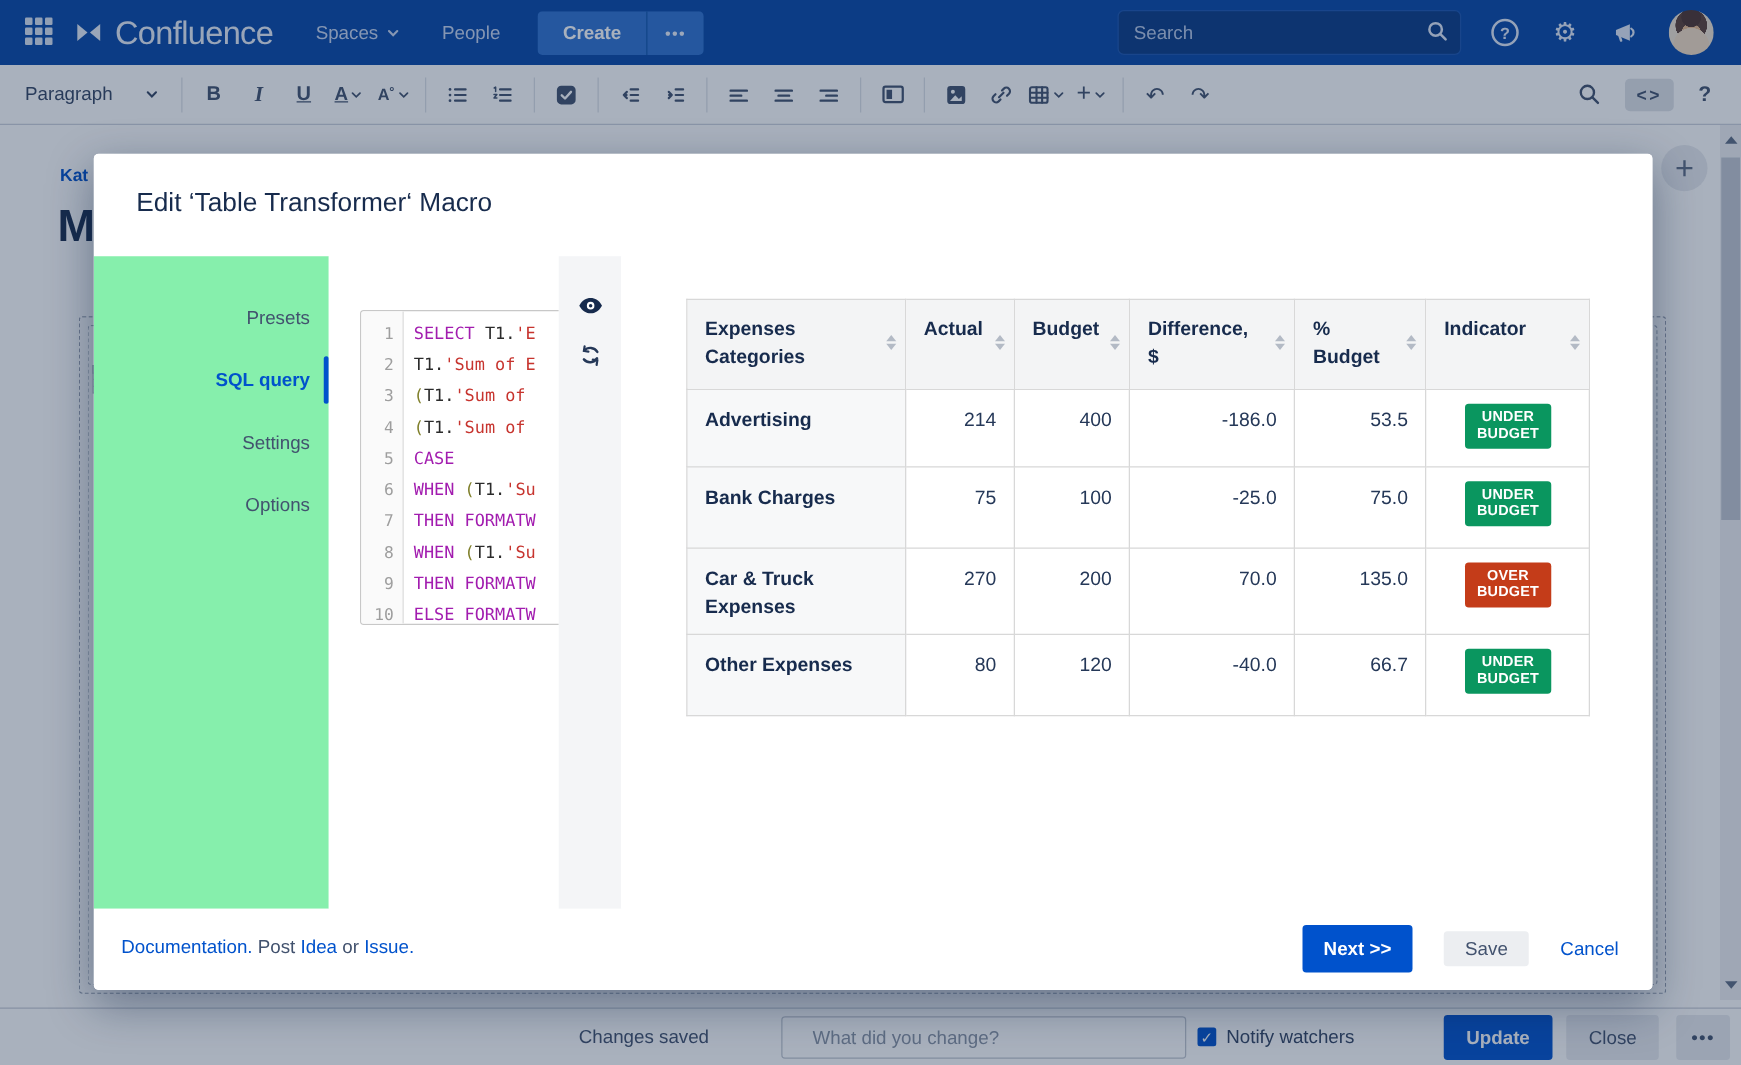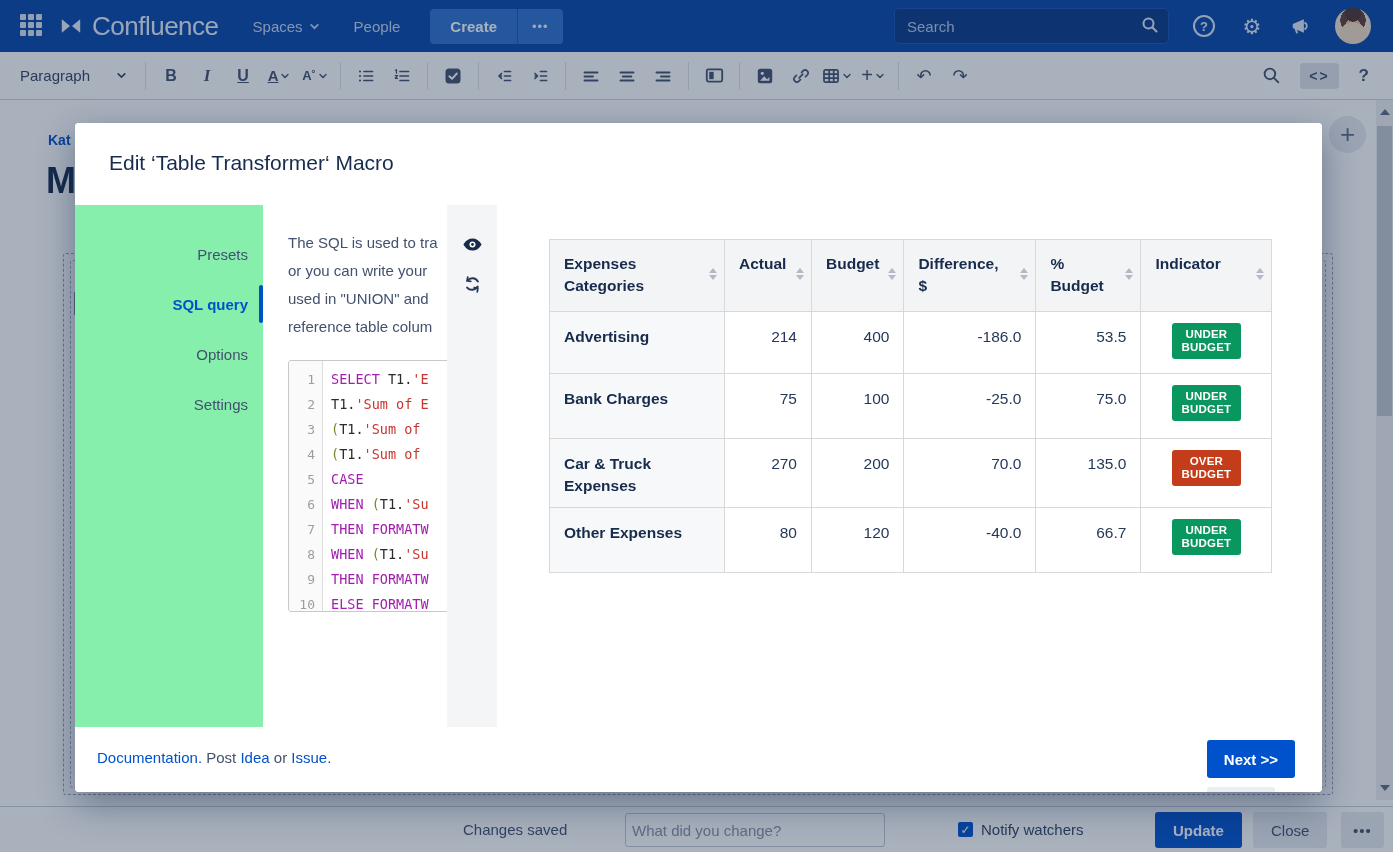--- a/index.html
+++ b/index.html
@@ -84,22 +84,22 @@
   .tri-up{width:0;height:0;border-left:5px solid transparent;border-right:5px solid transparent;
     border-bottom:6px solid #5e6c84;}
   .tri-down{width:0;height:0;border-left:5px solid transparent;border-right:5px solid transparent;
     border-top:6px solid #5e6c84;}
   .sb-thumb{position:absolute;left:1px;top:26px;width:15px;height:290px;background:#c2c7d1;cursor:pointer;}
 
   
   .bottombar{position:absolute;left:0;top:806px;width:1393px;height:46px;background:#fff;
     border-top:1px solid #c9ced8;display:flex;align-items:center;}
   .changes-saved{position:absolute;left:463px;font-size:15px;color:#42526E;}
-  .comment-input{position:absolute;left:625px;top:6px;width:260px;height:34px;
-    border:1px solid #c1c7d0;border-radius:3px;font-size:15px;color:#344563;padding:0 6px;
+  .comment-input{position:absolute;left:625px;top:6px;width:324px;height:34px;
+    border:1px solid #c1c7d0;border-radius:3px;font-size:15px;color:#344563;padding:0 24px;
     outline:none;background:#fff;font-family:"Liberation Sans",sans-serif;}
   .comment-input::placeholder{color:#8993A4;}
   .notify-wrap{position:absolute;left:958px;display:flex;align-items:center;gap:8px;cursor:pointer;}
   .checkbox{width:15px;height:15px;background:#0052CC;border-radius:2px;color:#fff;
     font-size:12px;display:flex;align-items:center;justify-content:center;line-height:1;}
   .notify-label{font-size:15px;color:#344563;}
   .btn{border:none;border-radius:3px;font-size:15px;cursor:pointer;
     font-family:"Liberation Sans",sans-serif;}
   .btn-update{position:absolute;left:1155px;top:5px;height:36px;padding:0 18px;
     background:#0052CC;color:#fff;font-weight:600;}
@@ -154,21 +154,21 @@
     border-top:5px solid #b3bac5;}
   .ptable td{font-size:15.5px;color:#253858;padding:14px 14px 10px 14px;line-height:22px;}
   .ptable td.cat{background:#f7f8f9;font-weight:700;color:#172B4D;}
   .ptable td.num{text-align:right;}
   .ptable td.ind{text-align:center;padding-top:11px;}
   .badge{display:inline-block;border-radius:3px;color:#fff;font-size:11.5px;font-weight:700;
     line-height:13px;padding:5px 10px;text-align:center;letter-spacing:.2px;}
   .modal-footer{position:absolute;left:0;top:604px;width:100%;height:65px;background:#fff;}
   .foot-links{position:absolute;left:22px;top:22px;font-size:15px;color:#42526E;}
   .flink{color:#0052CC;cursor:pointer;}
-  .foot-btns{position:absolute;right:27px;top:13px;display:flex;align-items:flex-start;gap:9px;flex-direction:column;}
+  .foot-btns{position:absolute;right:27px;top:13px;display:flex;align-items:center;gap:25px;}
   .btn-next{height:38px;padding:0 17px;background:#0052CC;color:#fff;font-weight:700;font-size:15px;}
   .btn-save{height:28px;padding:0 17px;background:#eceef1;color:#42526E;font-size:15px;}
   .btn-cancel{background:none;border:none;color:#0052CC;font-size:15px;cursor:pointer;
     font-family:"Liberation Sans",sans-serif;}
 </style>
 </head>
 <body>
 
 <div class="page">
 
@@ -421,30 +421,24 @@
 <div class="overlay"></div>
 
 <div class="modal">
   <div class="modal-header">
     <div class="modal-title">Edit ‘Table Transformer‘ Macro</div>
   </div>
   <div class="modal-body">
     <div class="m-sidebar" id="m-sidebar">
         <div class="side-item">Presets</div>
         <div class="side-item active">SQL query</div>
+        <div class="side-item">Settings</div>
         <div class="side-item">Options</div>
-        <div class="side-item">Settings</div>
       </div>
     <div class="m-main">
-      <div id="desc-lines">
-          <div class="desc-line">The SQL is used to tra</div>
-          <div class="desc-line">or you can write your</div>
-          <div class="desc-line">used in "UNION" and</div>
-          <div class="desc-line">reference table colum</div>
-        </div>
       <div class="code-box">
         <div class="gutter" id="code-gutter">
             <div>1</div>
             <div>2</div>
             <div>3</div>
             <div>4</div>
             <div>5</div>
             <div>6</div>
             <div>7</div>
             <div>8</div>

